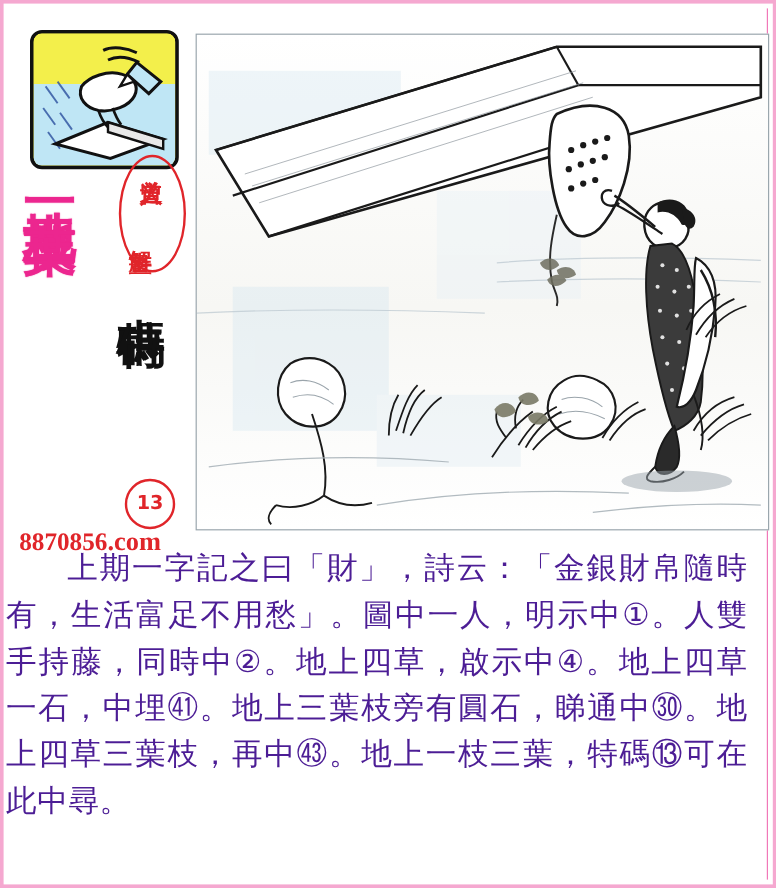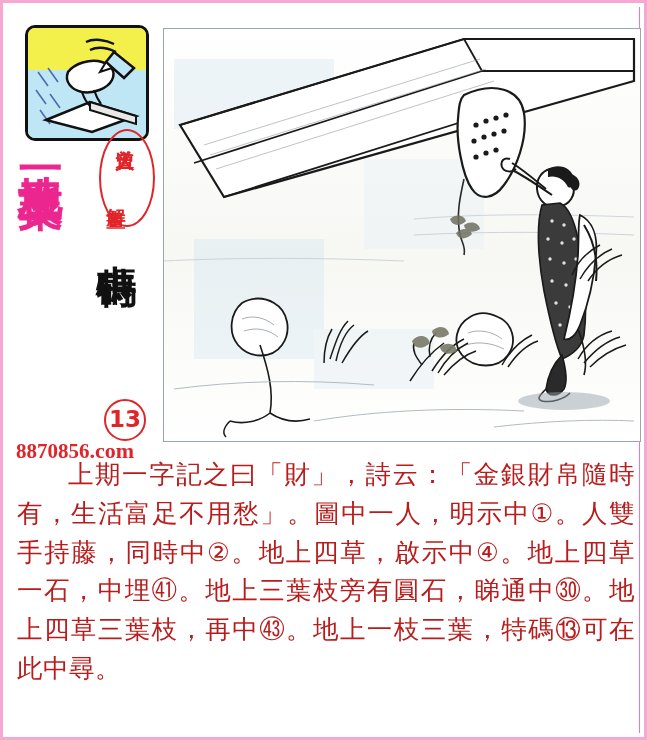--- a/index.html
+++ b/index.html
@@ -121,21 +121,21 @@
   }
   .num-circle {
     position: absolute;
     left: 93px;
     top: 388px;
     width: 38px;
     height: 38px;
     border: 2px solid #e0252a;
     border-radius: 50%;
     color: #e0252a;
-    font-size: 23px;
+    font-size: 16px;
     font-weight: bold;
     text-align: center;
     line-height: 36px;
     font-family: "DejaVu Sans", "Liberation Sans", sans-serif;
   }
   .watermark {
     position: absolute;
     left: 5px;
     top: 427px;
     font-size: 21px;
@@ -154,28 +154,28 @@
     height: 412px;
     background: #ffffff;
     border: 1px solid #9aa6ad;
     overflow: hidden;
   }
   .picture svg { display:block; }
 
   
   .body-text {
     position: absolute;
-    left: 14px;
+    left: 2px;
     top: 452px;
     width: 618px;
     height: 280px;
     font-family: "DejaVu Sans", "Liberation Sans", sans-serif;
     font-size: 25.5px;
     line-height: 1.52;
-    color: #b91c1c;
+    color: #4c1d95;
     text-align: justify;
     letter-spacing: 0.5px;
   }
   .body-text p { margin: 0; text-indent: 2em; }
 </style>
 </head>
 <body>
 
 <div class="page">
 

